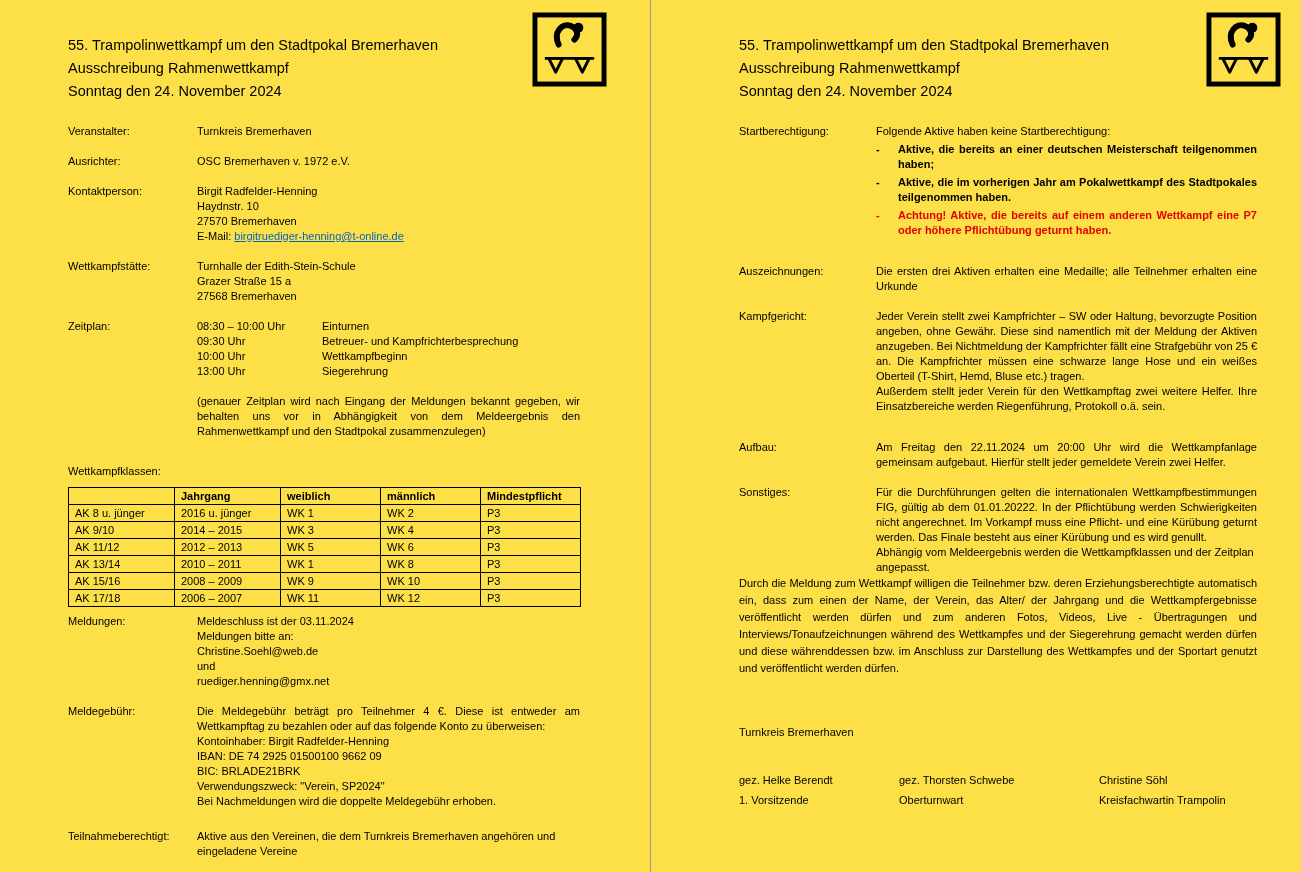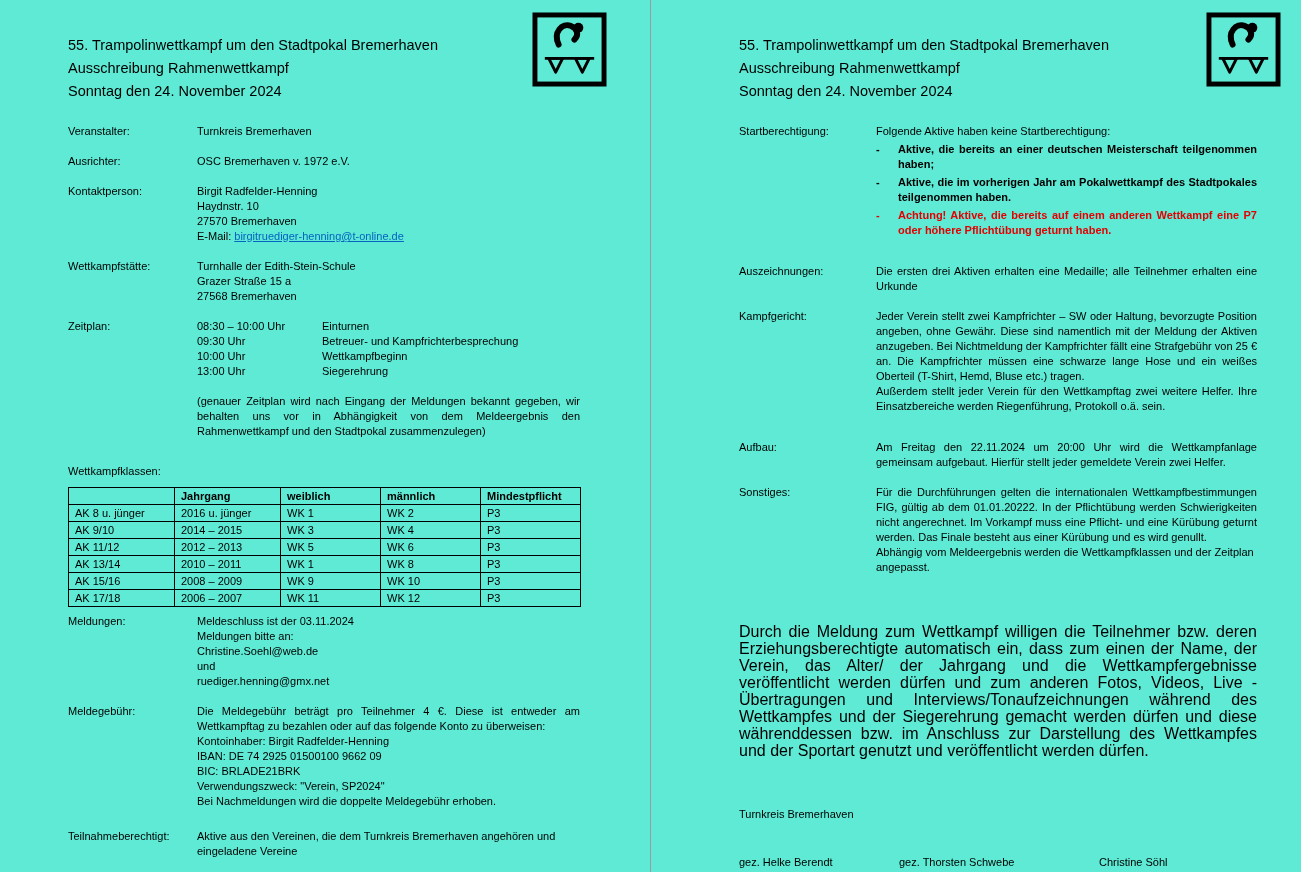--- a/index.html
+++ b/index.html
@@ -4,21 +4,21 @@
 <style>
   * { margin:0; padding:0; box-sizing:border-box; }
   html,body { background:#fff; }
   body {
     width:1301px; height:872px;
     font-family:"Liberation Sans", sans-serif;
     color:#000;
     display:flex;
     overflow:hidden;
   }
-  .page { width:650px; height:872px; position:relative; background:#5eead4; overflow:hidden; }
+  .page { width:650px; height:872px; position:relative; background:#fde047; overflow:hidden; }
   .page.left  { padding:34px 70px 0 68px; }
   .page.right { border-left:1px solid #9c9c9c; padding:34px 44px 0 88px; width:651px; }
 
   .doc-title { font-size:14.5px; line-height:23px; }
 
   .logo { position:absolute; top:12px; width:75px; height:75px; }
   .page.left  .logo { right:43px; }
   .page.right .logo { right:20px; }
 
   .content { margin-top:21px; font-size:11px; line-height:15px; }
@@ -47,21 +47,21 @@
   table.wk th { font-weight:bold; }
   col.c0{width:106px} col.c1{width:106px} col.c2{width:100px} col.c3{width:100px} col.c4{width:100px}
 
   .email-link { color:#0563C1; text-decoration:underline; cursor:pointer; }
 
   .bullets { margin-top:3px; }
   .bullet { display:flex; margin-top:3px; font-weight:bold; }
   .bullet .dash { flex:0 0 22px; }
   .bullet .btext { flex:1; text-align:justify; }
   .bullet.red { color:#e30000; }
-  .consent { margin-top:48px; font-size:16px; line-height:17px; }
+  .consent { font-size:11px; line-height:17px; }
   .org-line { margin-top:48px; }
 
   .sig-row { display:flex; margin-top:30px; }
   .sig { line-height:20px; }
   .sig.c1 { flex:0 0 160px; }
   .sig.c2 { flex:0 0 200px; }
   .sig.c3 { flex:1; }
 </style>
 </head>
 <body>

